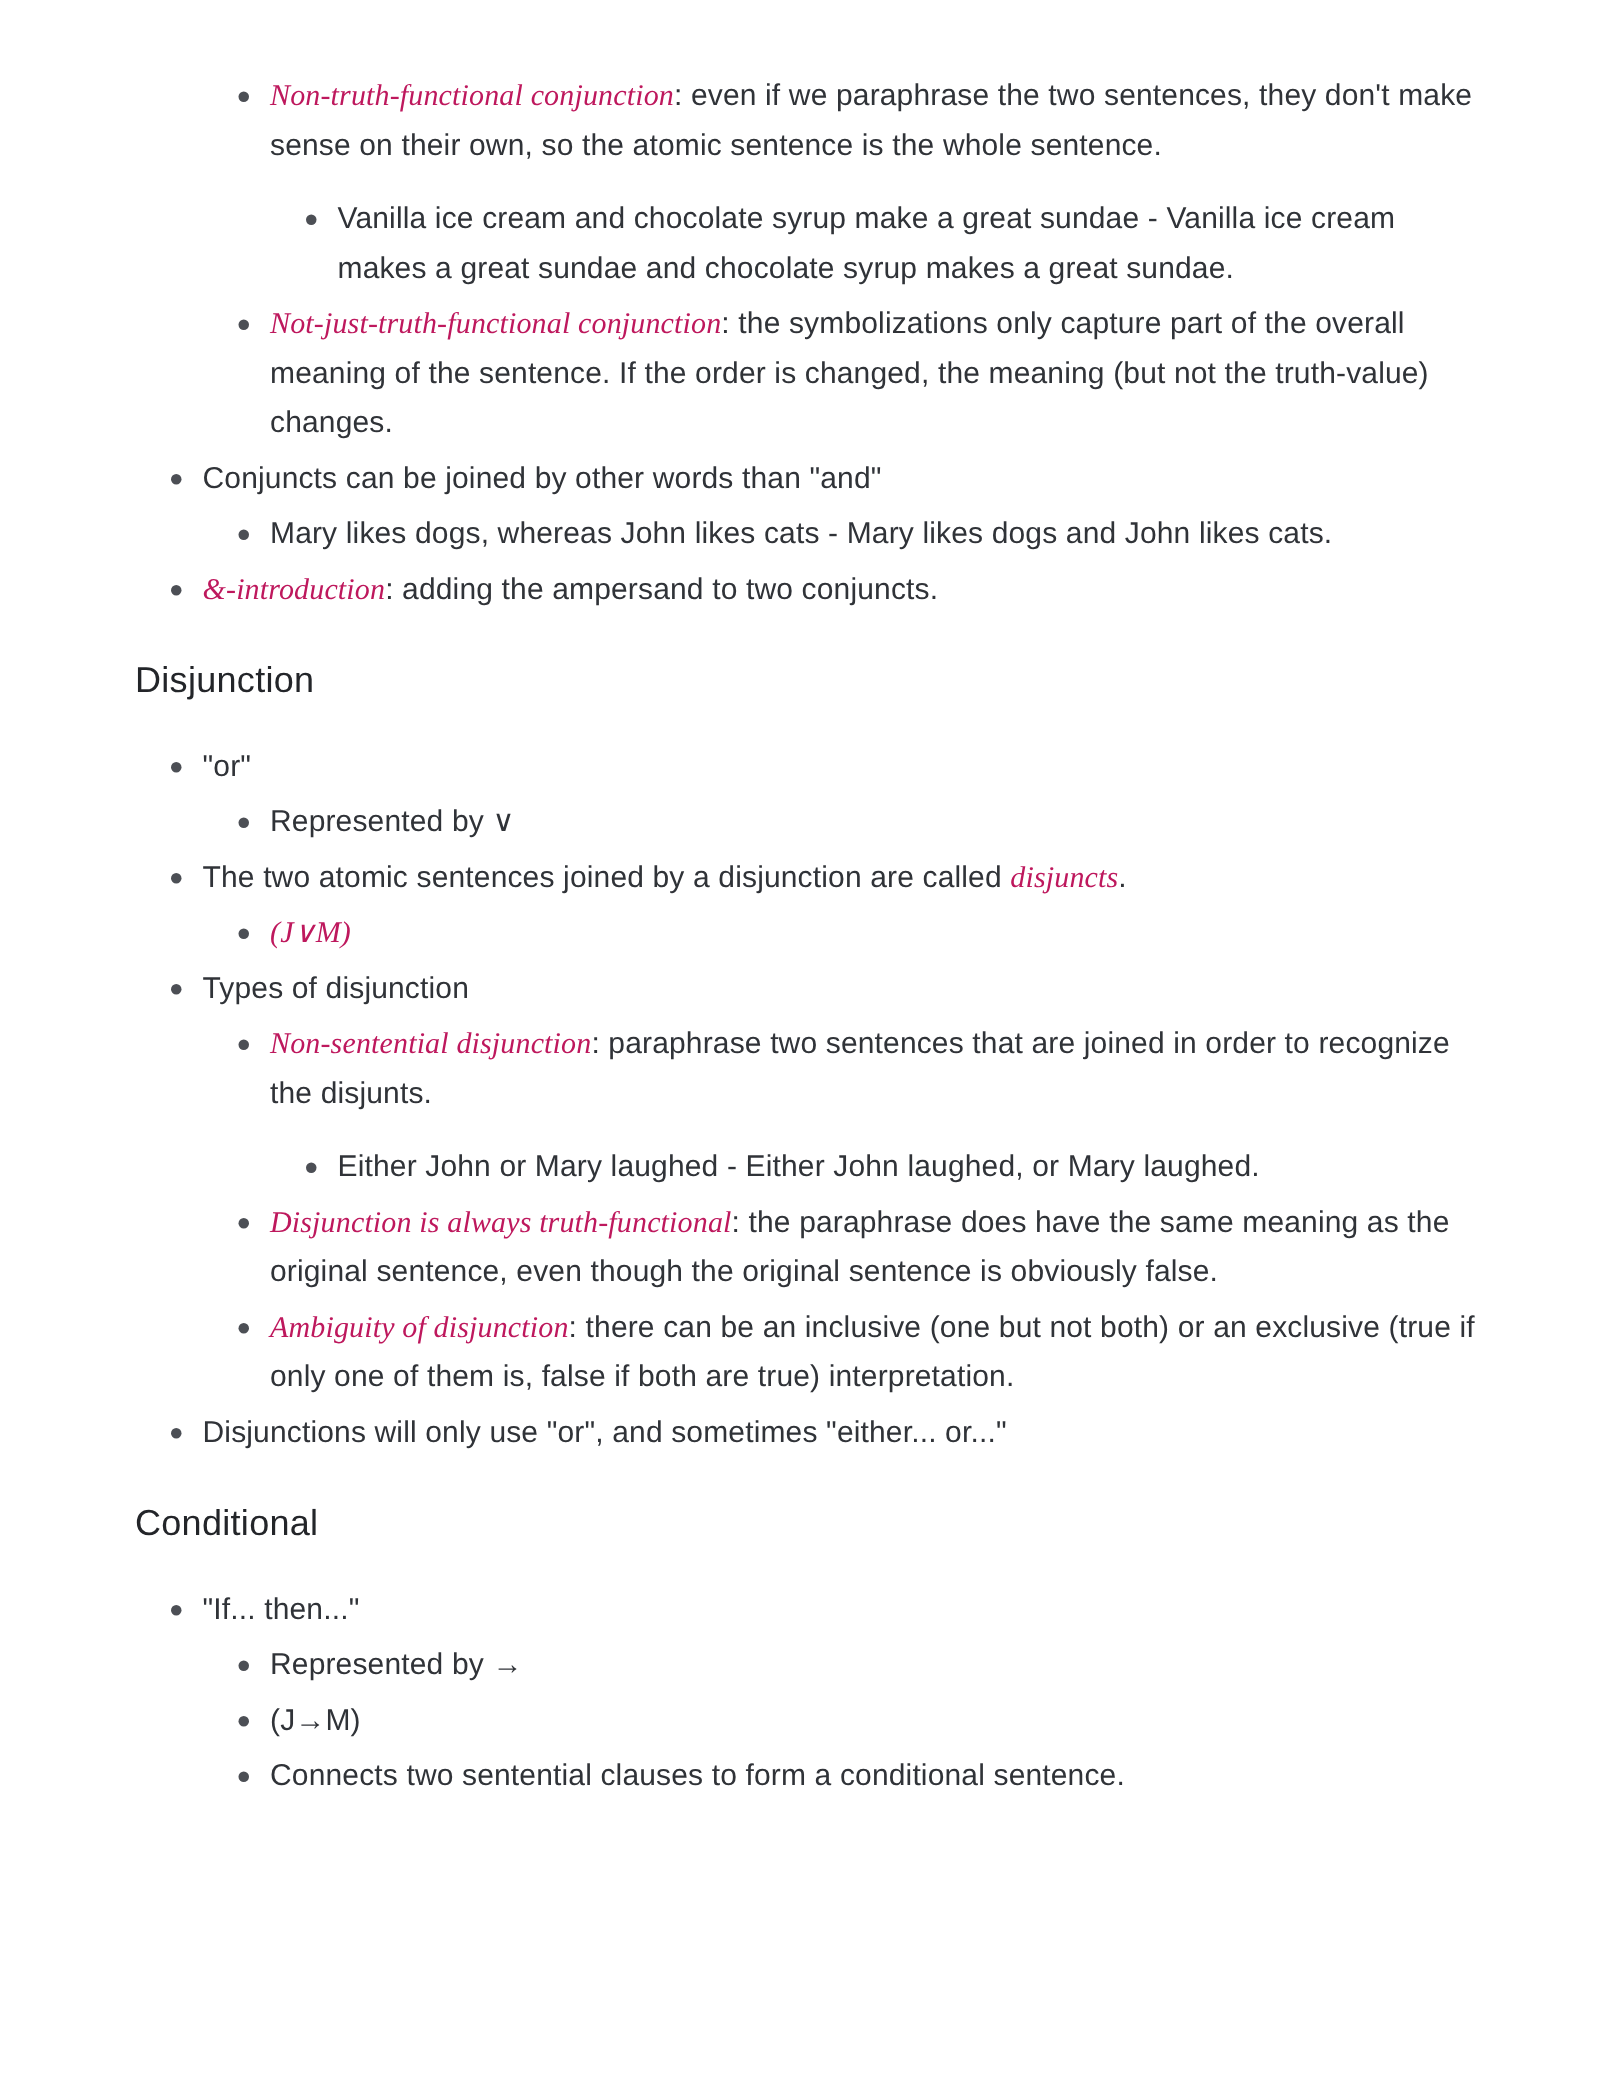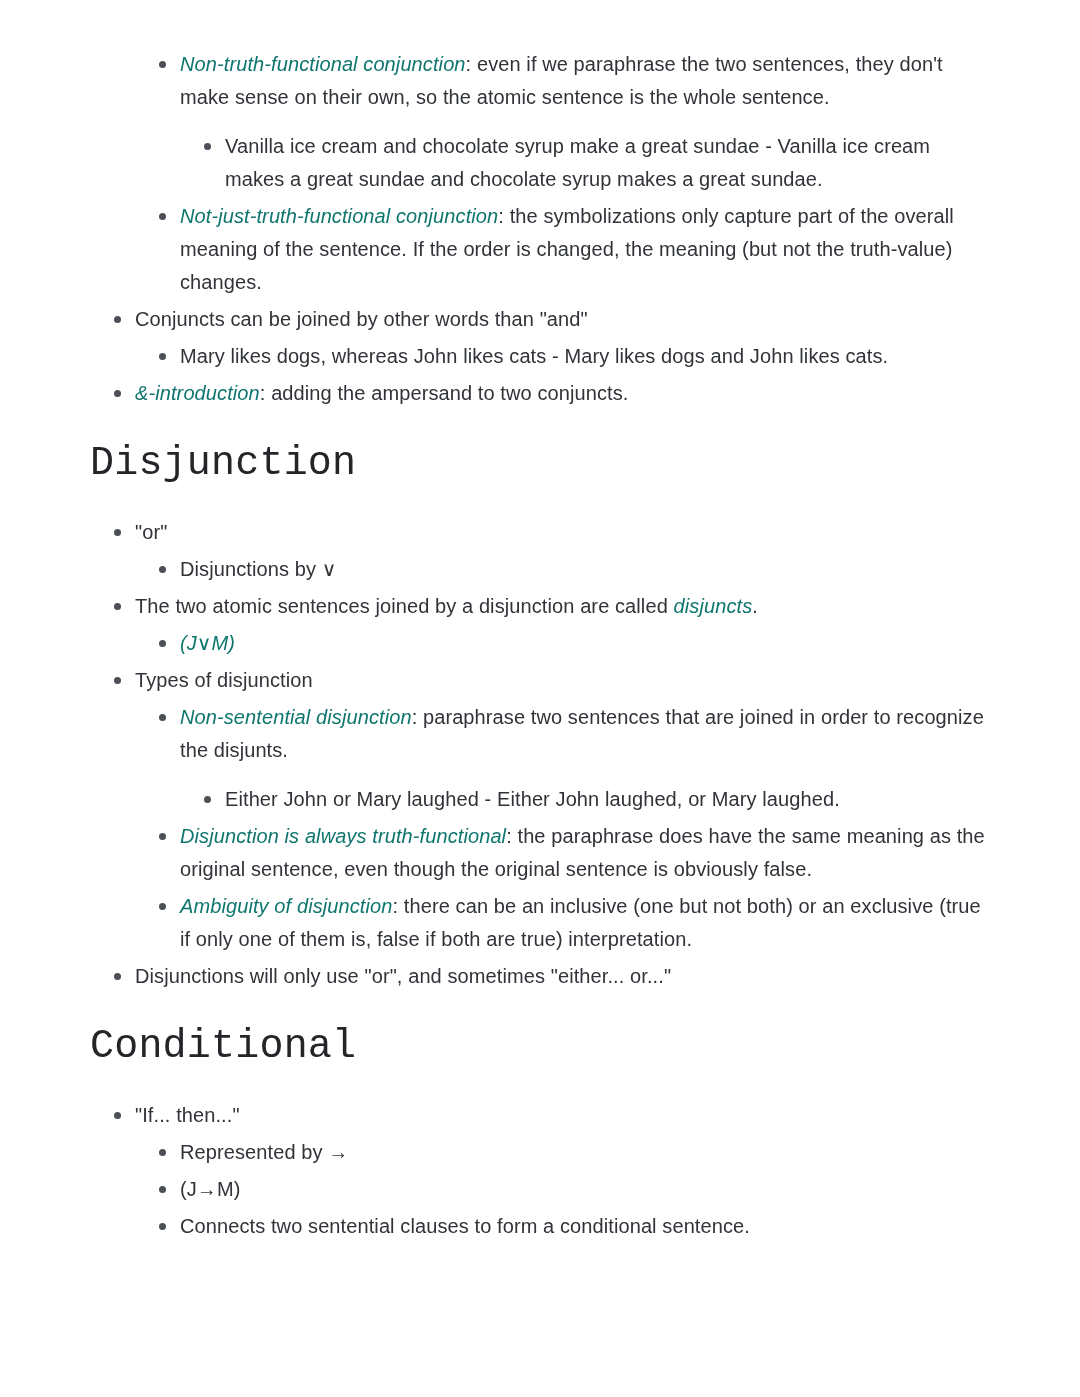--- a/index.html
+++ b/index.html
@@ -34,30 +34,30 @@
     background: #4c4f55;
   }
   .l1 { padding-left: 45px; }
   .l1 .bullet { left: 24px; }
   .l2 { padding-left: 90px; }
   .l2 .bullet { left: 69px; }
   .l3 { padding-left: 135px; margin-top: 12px; }
   .l3 .bullet { left: 114px; }
   .term {
     font-style: italic;
-    color: #0f766e;
+    color: #be185d;
+    font-family: Liberation Serif, serif;
   }
   h2 {
-    font-size: 40px;
+    font-size: 24px;
     font-weight: 400;
     color: #232529;
     margin: 26px 0 24px 0;
     letter-spacing: 0.2px;
     line-height: 1.3;
-    font-family: Liberation Mono, monospace;
   }
 </style>
 </head>
 <body>
 
 <div class="page">
 
   <div class="item l2"><span class="bullet"></span><span class="term">Non-truth-functional conjunction</span><span>: even if we paraphrase the two sentences, they don't make sense on their own, so the atomic sentence is the whole sentence.</span></div>
 
   <div class="item l3"><span class="bullet"></span><span>Vanilla ice cream and chocolate syrup make a great sundae - Vanilla ice cream makes a great sundae and chocolate syrup makes a great sundae.</span></div>
@@ -68,21 +68,21 @@
   <div class="item l1"><span class="bullet"></span><span>Conjuncts can be joined by other words than "and"</span></div>
 
   <div class="item l2"><span class="bullet"></span><span>Mary likes dogs, whereas John likes cats - Mary likes dogs and John likes cats.</span></div>
 
   <div class="item l1"><span class="bullet"></span><span class="term">&amp;-introduction</span><span>: adding the ampersand to two conjuncts.</span></div>
 
   <h2>Disjunction</h2>
 
   <div class="item l1"><span class="bullet"></span><span>"or"</span></div>
 
-  <div class="item l2"><span class="bullet"></span><span>Disjunctions by ∨</span></div>
+  <div class="item l2"><span class="bullet"></span><span>Represented by ∨</span></div>
 
   <div class="item l1"><span class="bullet"></span><span>The two atomic sentences joined by a disjunction are called </span><span class="term">disjuncts</span><span>.</span></div>
 
   <div class="item l2"><span class="bullet"></span><span class="term">(J∨M)</span></div>
 
   <div class="item l1"><span class="bullet"></span><span>Types of disjunction</span></div>
 
   <div class="item l2"><span class="bullet"></span><span class="term">Non-sentential disjunction</span><span>: paraphrase two sentences that are joined in order to recognize the disjunts.</span></div>
 
   <div class="item l3"><span class="bullet"></span><span>Either John or Mary laughed - Either John laughed, or Mary laughed.</span></div>

